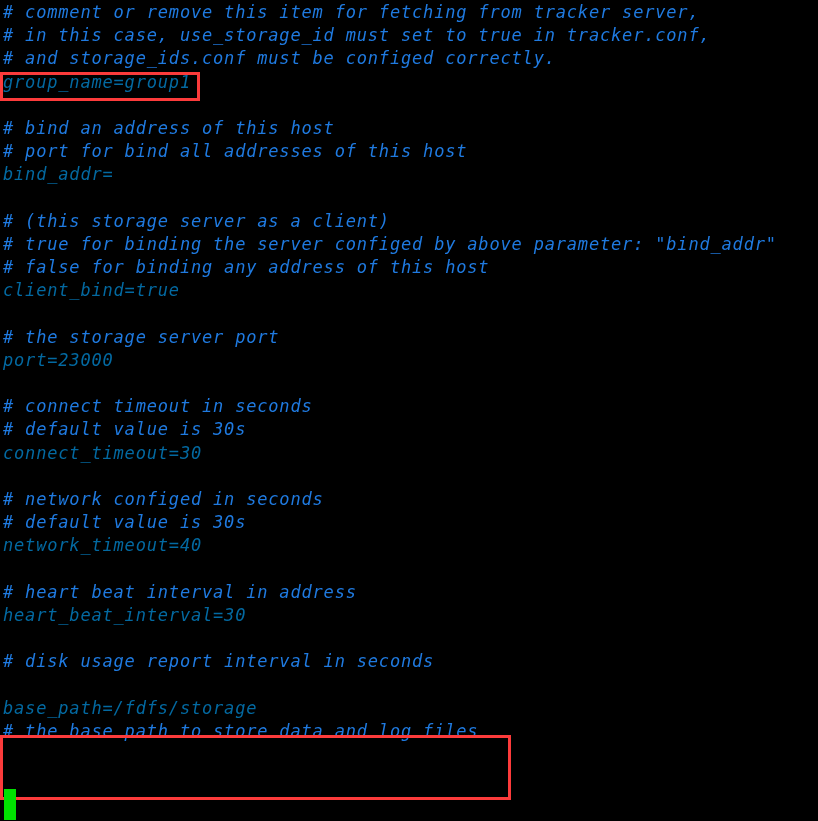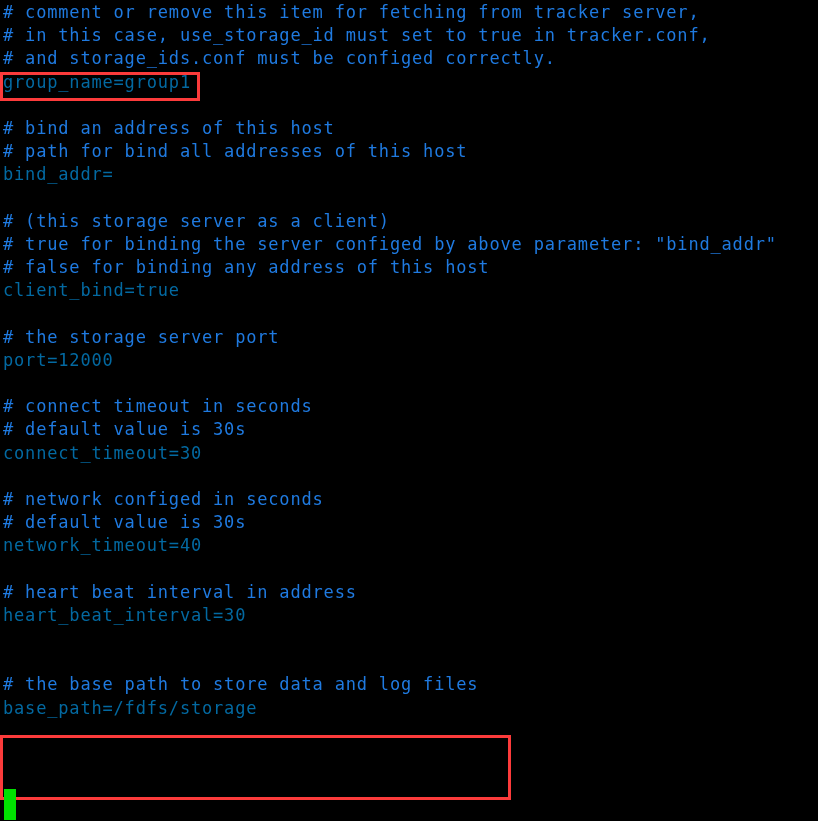--- a/index.html
+++ b/index.html
@@ -10,20 +10,21 @@
   #terminal {
     position: relative;
     width: 818px;
     height: 821px;
     background: #000000;
     overflow: hidden;
     font-family: "DejaVu Sans Mono", "Liberation Mono", monospace;
     font-size: 17px;
     line-height: 23.2px;
     letter-spacing: 0.82px;
+    font-style: italic;
   }
   .code-area {
     position: absolute;
     left: 3px;
     top: 1px;
     width: 815px;
   }
   .line {
     height: 23.2px;
     white-space: pre;
@@ -73,45 +74,46 @@
 <body>
 
 <div id="terminal">
   <div class="code-area">
       <div class="line comment"># comment or remove this item for fetching from tracker server,</div>
       <div class="line comment"># in this case, use_storage_id must set to true in tracker.conf,</div>
       <div class="line comment"># and storage_ids.conf must be configed correctly.</div>
       <div class="line setting">group_name=group1</div>
       <div class="line blank"></div>
       <div class="line comment"># bind an address of this host</div>
-      <div class="line comment"># path for bind all addresses of this host</div>
+      <div class="line comment"># port for bind all addresses of this host</div>
       <div class="line setting">bind_addr=</div>
       <div class="line blank"></div>
       <div class="line comment"># (this storage server as a client)</div>
       <div class="line comment"># true for binding the server configed by above parameter: "bind_addr"</div>
       <div class="line comment"># false for binding any address of this host</div>
       <div class="line setting">client_bind=true</div>
       <div class="line blank"></div>
       <div class="line comment"># the storage server port</div>
-      <div class="line setting">port=12000</div>
+      <div class="line setting">port=23000</div>
       <div class="line blank"></div>
       <div class="line comment"># connect timeout in seconds</div>
       <div class="line comment"># default value is 30s</div>
       <div class="line setting">connect_timeout=30</div>
       <div class="line blank"></div>
       <div class="line comment"># network configed in seconds</div>
       <div class="line comment"># default value is 30s</div>
       <div class="line setting">network_timeout=40</div>
       <div class="line blank"></div>
       <div class="line comment"># heart beat interval in address</div>
       <div class="line setting">heart_beat_interval=30</div>
       <div class="line blank"></div>
+      <div class="line comment"># disk usage report interval in seconds</div>
       <div class="line blank"></div>
+      <div class="line setting">base_path=/fdfs/storage</div>
       <div class="line comment"># the base path to store data and log files</div>
-      <div class="line setting">base_path=/fdfs/storage</div>
       <div class="line blank"></div>
     </div>
 
   <div class="hl-box" id="hl-group-name"></div>
 
   <div class="hl-box" id="hl-base-path"></div>
 
   <div class="cursor-block" id="cursor-primary"></div>
   <div class="cursor-block" id="cursor-secondary"></div>
 </div>

